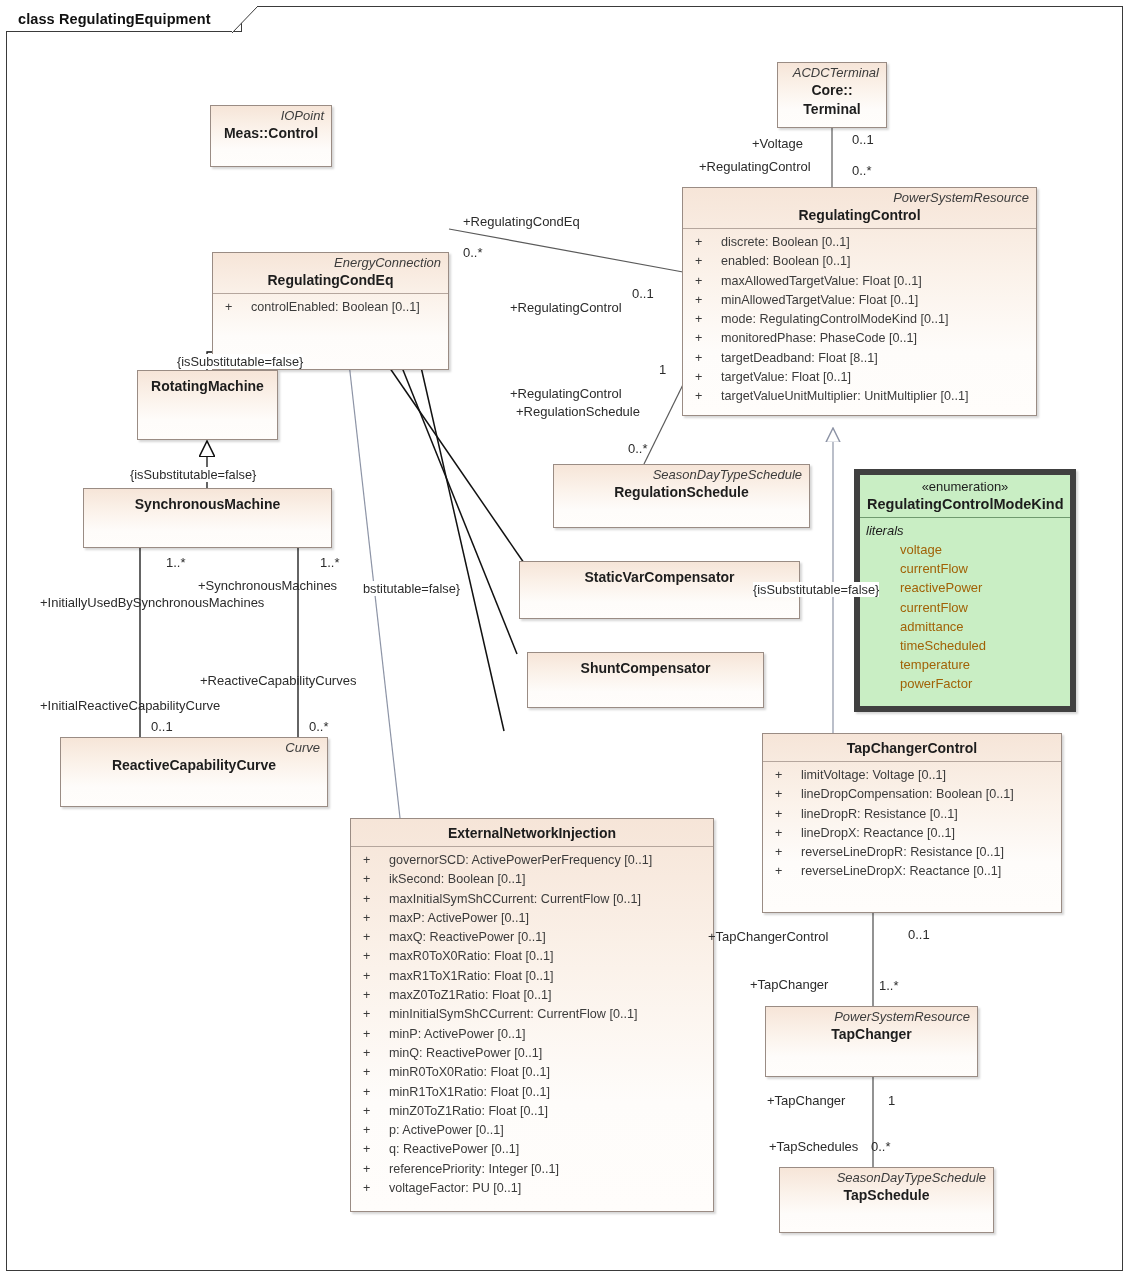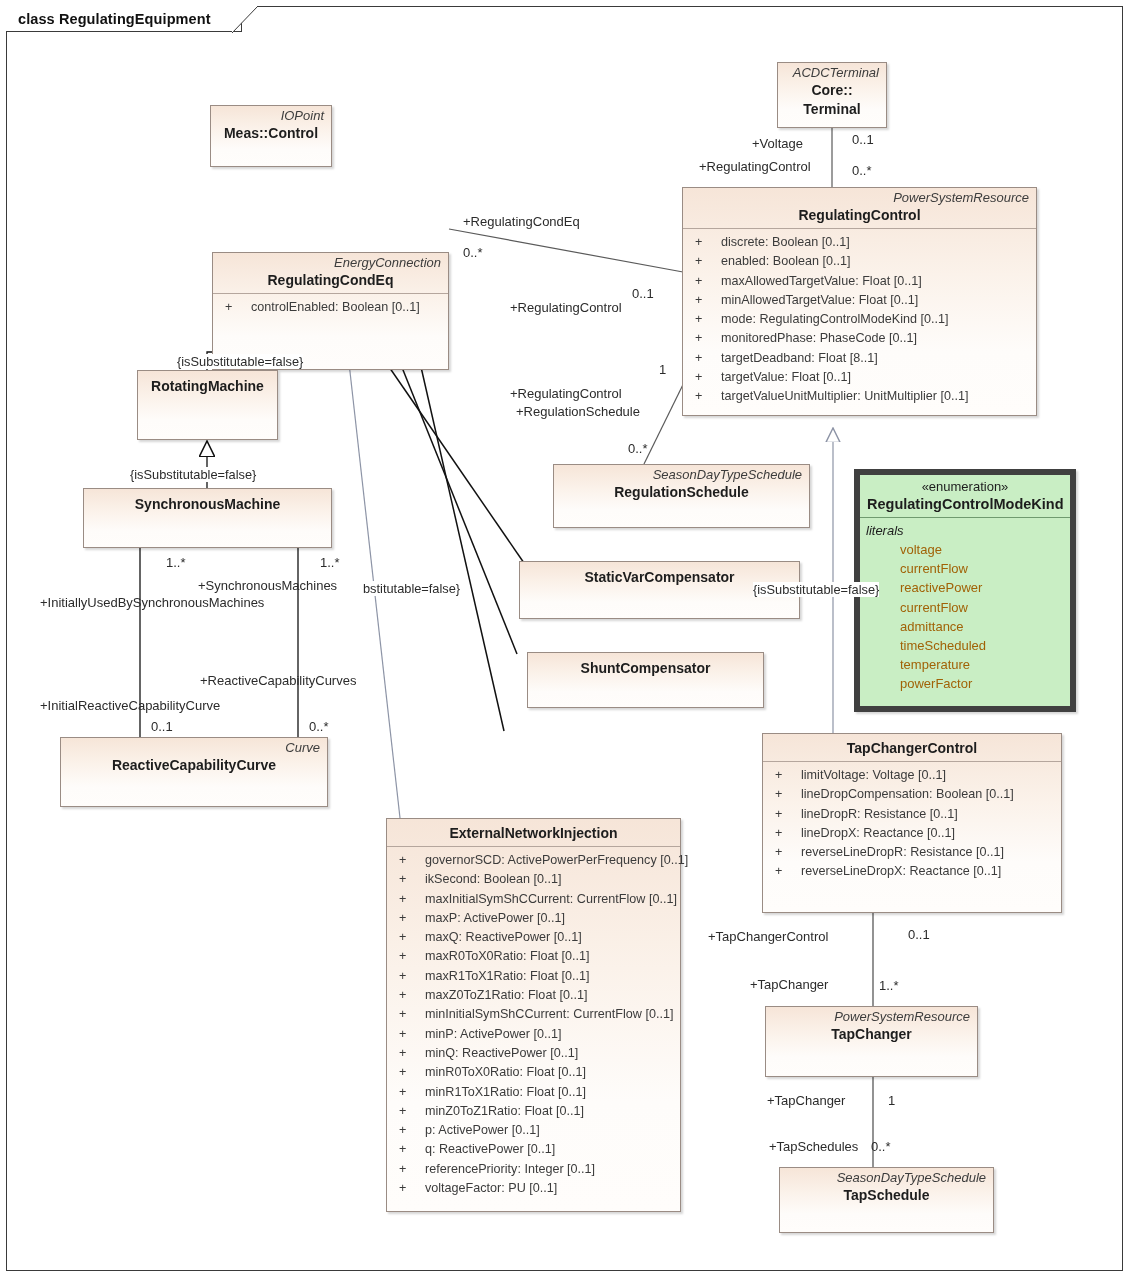--- a/index.html
+++ b/index.html
@@ -233,21 +233,21 @@
     </div>
   </div>
 
   <div class="cls" style="left:527px;top:652px;width:237px;height:56px;">
     <div class="hdr" style="padding-top:6px;">
       <div class="cname">ShuntCompensator</div>
     </div>
   </div>
 
 
-  <div class="cls" style="left:350px;top:818px;width:295px;height:394px;margin-left:36px;">
+  <div class="cls" style="left:350px;top:818px;width:364px;height:394px;">
     <div class="hdr" style="padding-top:5px;">
       <div class="cname">ExternalNetworkInjection</div>
     </div>
     <div class="sep"></div>
     <div class="attrs">
       <div class="attr">
           <span class="vis">+</span>
           <span class="sig">governorSCD: ActivePowerPerFrequency [0..1]</span>
         </div>
       <div class="attr">

